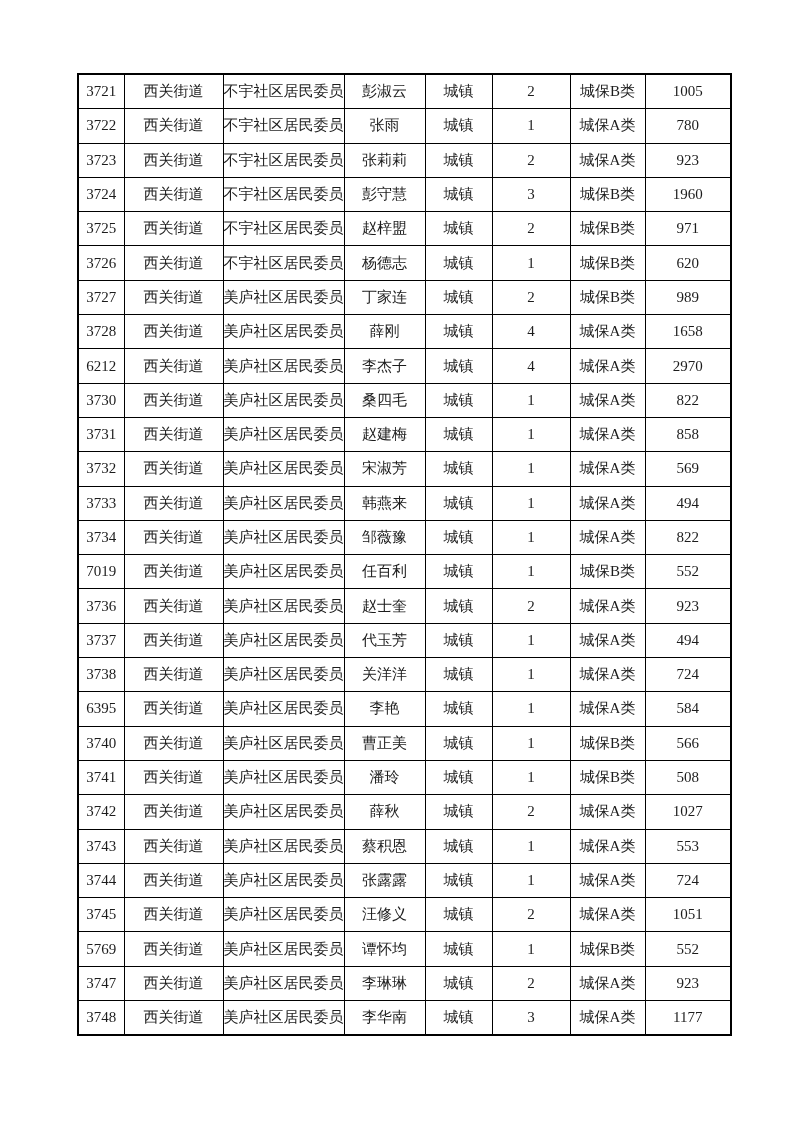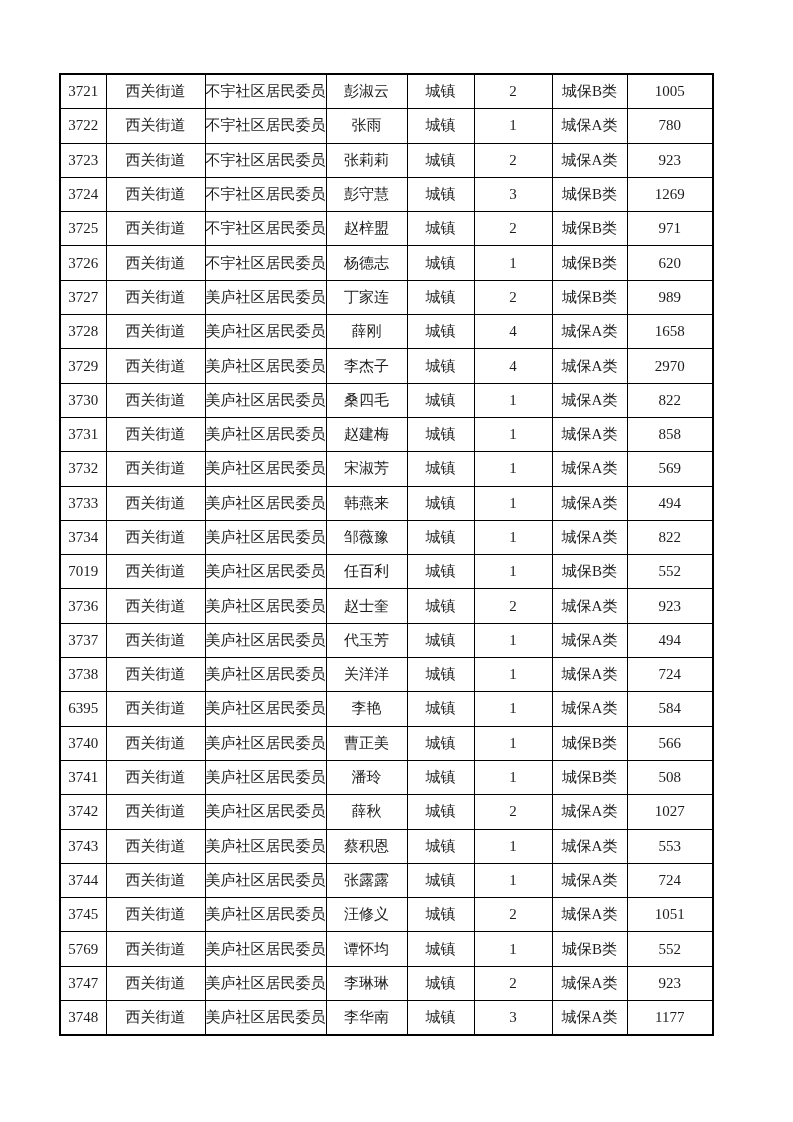--- a/index.html
+++ b/index.html
@@ -15,21 +15,21 @@
     overflow: hidden;
   }
   .sheet {
     position: absolute;
     left: 0; top: 0;
     width: 793px; height: 1122px;
     background: #ffffff;
   }
   table.subsidy {
     position: absolute;
-    left: 59px;
+    left: 77px;
     top: 73px;
     width: 653px;
     border-collapse: collapse;
     table-layout: fixed;
     border: 2px solid #000000;
   }
   table.subsidy td {
     border: 1px solid #000000;
     height: 33.3px;
     padding: 0;
@@ -101,21 +101,21 @@
     <td>923</td>
   </tr>
         <tr>
     <td>3724</td>
     <td>西关街道</td>
     <td class="committee">不宇社区居民委员会</td>
     <td>彭守慧</td>
     <td>城镇</td>
     <td>3</td>
     <td>城保B类</td>
-    <td>1269</td>
+    <td>1960</td>
   </tr>
         <tr>
     <td>3725</td>
     <td>西关街道</td>
     <td class="committee">不宇社区居民委员会</td>
     <td>赵梓盟</td>
     <td>城镇</td>
     <td>2</td>
     <td>城保B类</td>
     <td>971</td>
@@ -144,21 +144,21 @@
     <td>3728</td>
     <td>西关街道</td>
     <td class="committee">美庐社区居民委员会</td>
     <td>薛刚</td>
     <td>城镇</td>
     <td>4</td>
     <td>城保A类</td>
     <td>1658</td>
   </tr>
         <tr>
-    <td>3729</td>
+    <td>6212</td>
     <td>西关街道</td>
     <td class="committee">美庐社区居民委员会</td>
     <td>李杰子</td>
     <td>城镇</td>
     <td>4</td>
     <td>城保A类</td>
     <td>2970</td>
   </tr>
         <tr>
     <td>3730</td>

